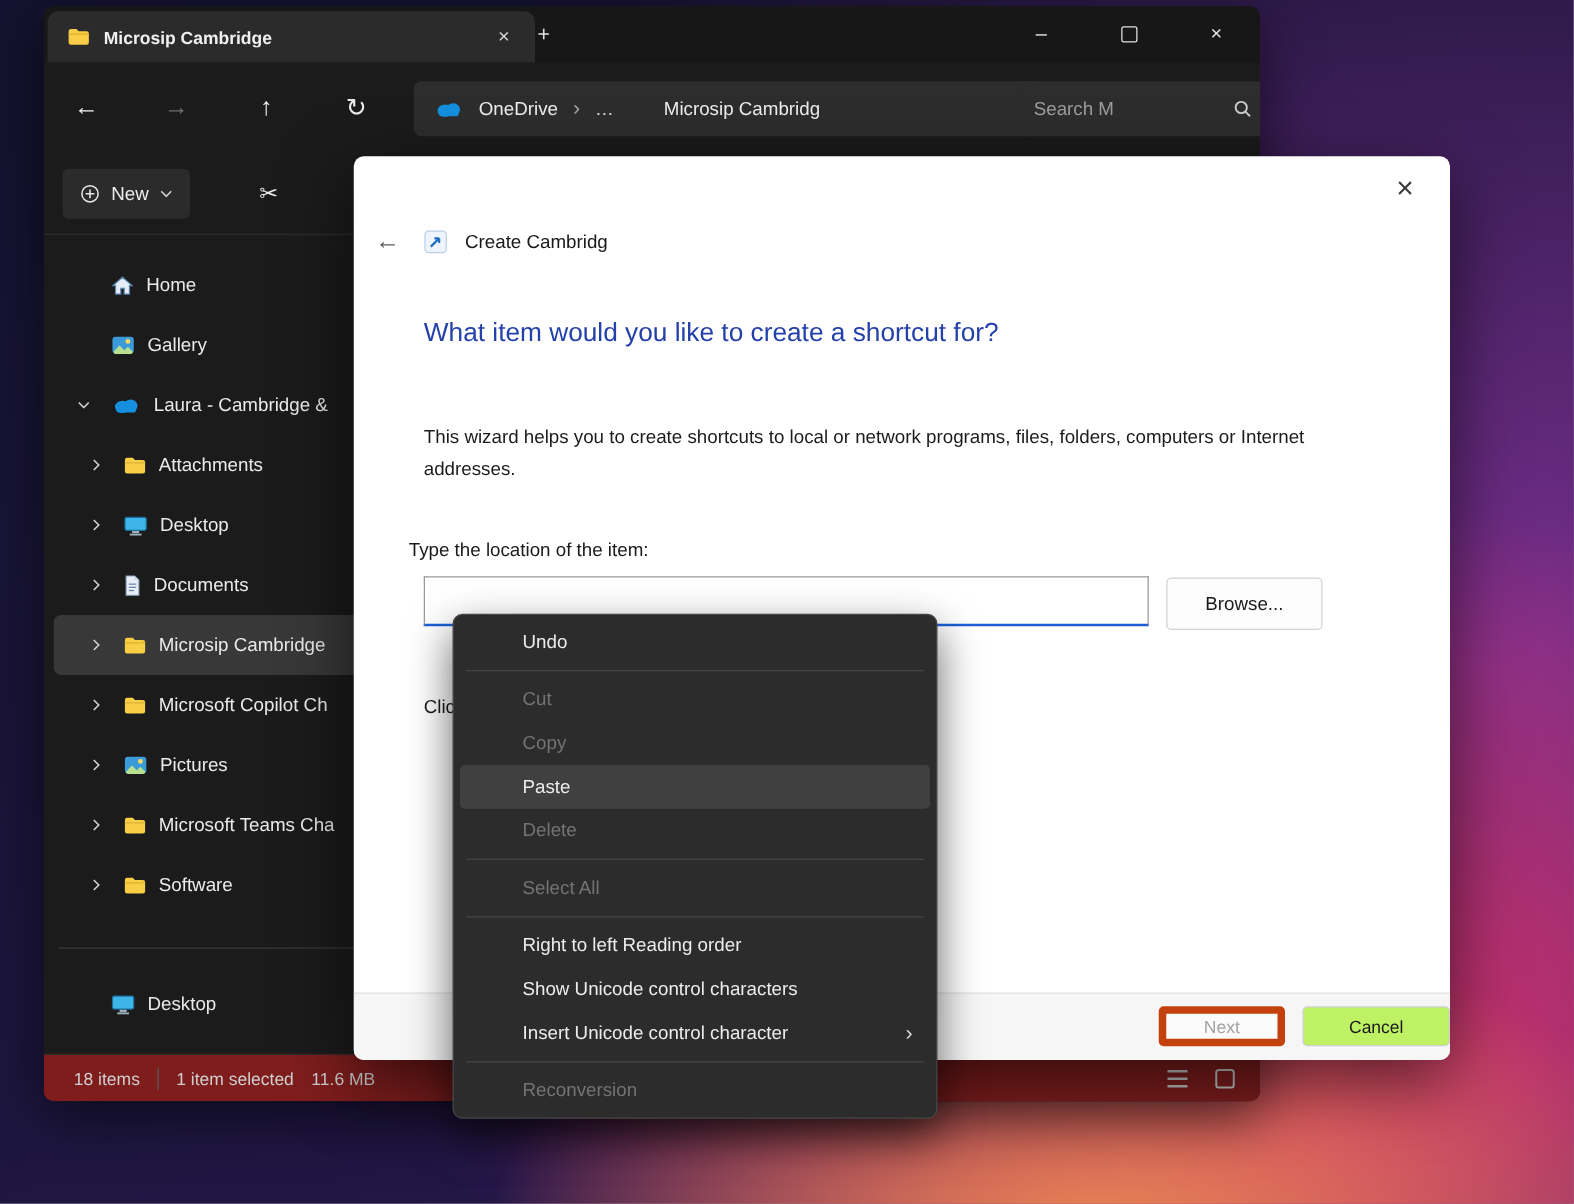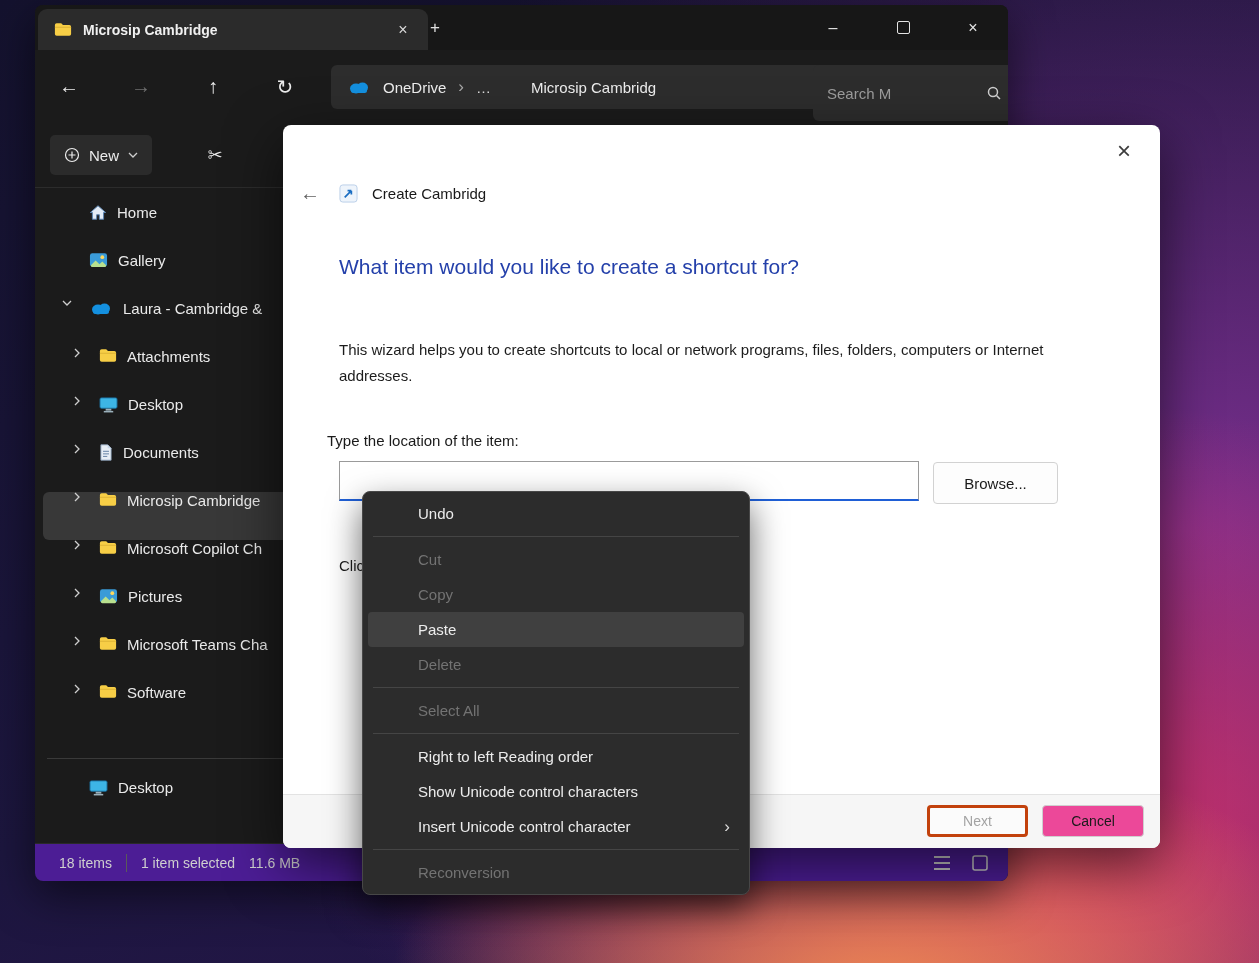--- a/index.html
+++ b/index.html
@@ -29,38 +29,38 @@
   .wc .box{width:11px;height:11px;border:1.2px solid #e4e4e4;border-radius:2px;display:block;}
   .navbar{position:absolute;top:45px;left:0;right:0;height:73px;}
   .nav-btns{position:absolute;left:14px;top:0;height:73px;display:flex;align-items:center;}
   .nav-btn{width:40px;margin-right:32px;text-align:center;font-size:20px;color:#ececec;}
   .nav-btn.dim{color:#6f6f6f;}
   .crumb{position:absolute;left:296px;top:15px;width:469px;height:44px;background:#2d2d2d;border-radius:6px;
        display:flex;align-items:center;padding:0 16px;gap:12px;color:#ededed;font-size:15px;white-space:nowrap;overflow:hidden;}
   .crumb .sep{color:#a8a8a8;font-size:17px;}
   .crumb .more{color:#dcdcdc;letter-spacing:2px;}
   .crumb .cur{margin-left:26px;}
-  .searchbox{position:absolute;left:778px;top:15px;width:175px;height:56px;background:#2d2d2d;border-radius:6px;
+  .searchbox{position:absolute;left:778px;top:15px;width:175px;height:44px;background:#2d2d2d;border-radius:6px;
        display:flex;align-items:center;padding:0 14px;color:#9d9d9d;font-size:15px;}
   .searchbox .txt{flex:1;}
   .toolbar{position:absolute;top:118px;left:0;right:0;height:64px;border-bottom:1px solid #2c2c2c;}
   .new-btn{position:absolute;left:15px;top:12px;height:40px;padding:0 14px;background:#2b2b2b;border-radius:5px;
        display:flex;align-items:center;gap:9px;color:#ececec;font-size:15px;}
   .cut-btn{position:absolute;left:160px;top:12px;width:40px;height:40px;display:flex;align-items:center;
        justify-content:center;color:#ececec;font-size:18px;}
   .side{position:absolute;top:199px;left:8px;width:252px;}
-  .side-item{height:48px;display:flex;align-items:flex-start;gap:10px;padding-left:12px;border-radius:6px;
+  .side-item{height:48px;display:flex;align-items:center;gap:10px;padding-left:12px;border-radius:6px;
        color:#eaeaea;font-size:15px;white-space:nowrap;}
   .side-item.lv1{padding-left:22px;}
   .side-item.selected{background:#383838;}
   .chev{width:24px;display:flex;align-items:center;justify-content:center;color:#cfcfcf;}
   .side-sep{height:1px;background:#3a3a3a;margin:26px 4px 0 4px;}
   .pinned{margin-top:20px;}
   .status{position:absolute;left:0;right:0;bottom:0;height:37px;display:flex;align-items:center;
-       padding:0 18px 0 24px;gap:14px;color:#cfcfcf;font-size:14px;border-top:1px solid #2a2a2a;background:#4c1d95;}
+       padding:0 18px 0 24px;gap:14px;color:#cfcfcf;font-size:14px;border-top:1px solid #2a2a2a;background:#7f1d1d;}
   .status .vdiv{width:1px;height:18px;background:#5a5a5a;}
   .status .views{margin-left:auto;display:flex;gap:18px;align-items:center;}
   
   .dlg{position:absolute;left:283px;top:125px;width:877px;height:723px;background:#ffffff;border-radius:8px;
        box-shadow:0 18px 56px rgba(0,0,0,.6);z-index:10;overflow:hidden;color:#1a1a1a;}
   .dlg-close{position:absolute;right:18px;top:8px;font-size:24px;color:#3c3c3c;width:36px;height:36px;
        display:flex;align-items:center;justify-content:center;}
   .dlg-head{position:absolute;left:12px;top:54px;height:28px;display:flex;align-items:center;gap:14px;}
   .dlg-back{font-size:20px;color:#5f5f5f;width:30px;text-align:center;}
   .dlg-title{font-size:15px;color:#191919;}
@@ -69,22 +69,22 @@
   .dlg-label{position:absolute;left:44px;top:307px;font-size:15px;}
   .loc-input{position:absolute;left:56px;top:336px;width:580px;height:40px;box-sizing:border-box;
        border:1px solid #9a9a9a;border-bottom:2px solid #1f5fd6;background:#fff;font-size:15px;padding:0 10px;
        outline:none;font-family:"Liberation Sans",sans-serif;}
   .browse-btn{position:absolute;left:650px;top:337px;width:123px;height:40px;background:#fdfdfd;
        border:1px solid #d2d2d2;border-radius:4px;font-size:15px;display:flex;align-items:center;justify-content:center;}
   .dlg-hint{position:absolute;left:56px;top:432px;font-size:15px;color:#1c1c1c;}
   .dlg-footer{position:absolute;left:0;right:0;bottom:0;height:53px;background:#f6f6f6;border-top:1px solid #e3e3e3;}
   .btn{position:absolute;top:10px;height:32px;border-radius:4px;font-size:14px;display:flex;
        align-items:center;justify-content:center;box-sizing:border-box;}
-  .btn-next{left:644px;width:101px;background:#fbfbfb;border:3px solid #c2410c;color:#a3a3a3;}
-  .btn-cancel{left:759px;width:102px;background:#ec4899;border:1px solid #cfcfcf;color:#1a1a1a;}
+  .btn-next{left:644px;width:101px;background:#fbfbfb;border:6px solid #c2410c;color:#a3a3a3;}
+  .btn-cancel{left:759px;width:118px;background:#bef264;border:1px solid #cfcfcf;color:#1a1a1a;}
   
   .menu{position:absolute;left:362px;top:491px;width:388px;box-sizing:border-box;background:#2c2c2c;
        border:1px solid #474747;border-radius:8px;padding:4px 0;box-shadow:0 14px 34px rgba(0,0,0,.6);z-index:50;}
   .menu-item{height:35px;margin:0 5px;padding:0 14px 0 50px;display:flex;align-items:center;border-radius:4px;
        color:#ececec;font-size:15px;}
   .menu-item.disabled{color:#737373;}
   .menu-item.hover{background:#404040;}
   .menu-sep{height:1px;background:#454545;margin:5px 10px;}
   .sub-arrow{margin-left:auto;color:#dcdcdc;font-size:17px;}
   svg{display:block;}

